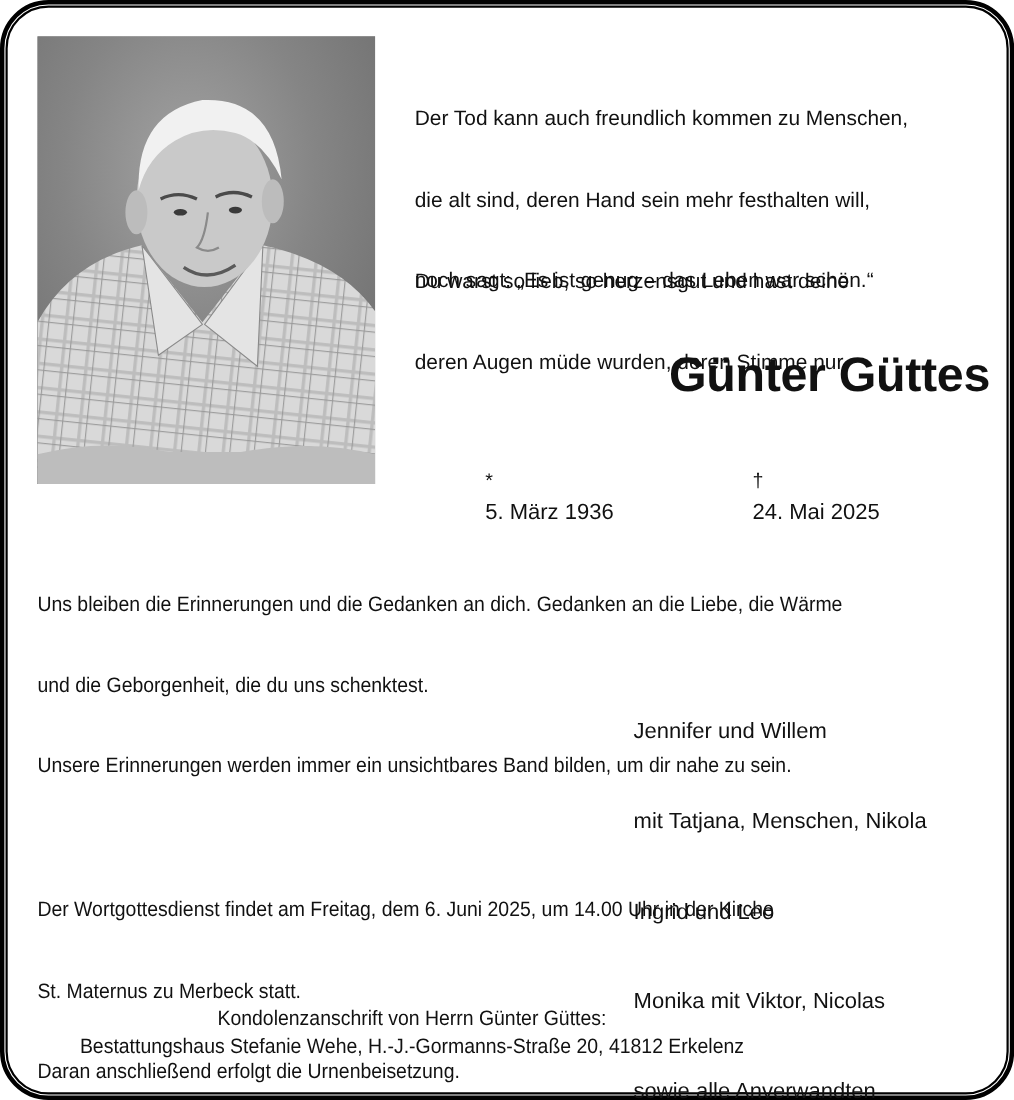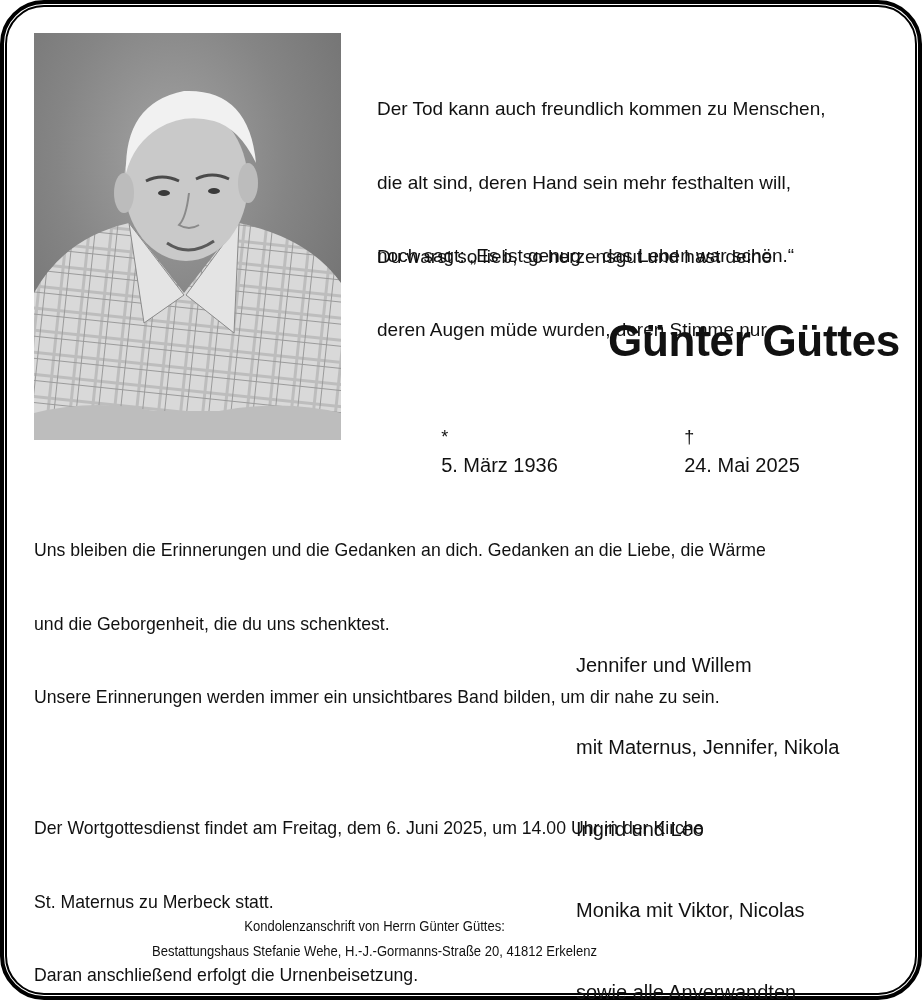--- a/index.html
+++ b/index.html
@@ -17,21 +17,21 @@
   .verse2 { left:377px; top:196px; }
   .name-wrap { position:absolute; left:360px; width:540px; top:314px; text-align:right;
           font-size:44px; font-weight:bold; letter-spacing:-0.3px; line-height:54px; }
   .dates { position:absolute; top:398px; font-size:20px; line-height:26px; white-space:pre; }
   .born { left:430px; }
   .died { left:673px; }
   .sym { font-size:18px; vertical-align:3px; margin-right:2px; }
   .para { left:34px; top:489px; transform:scaleX(0.93); transform-origin:left top; }
   .family { left:576px; top:598px; font-size:20px; line-height:27.2px; }
   .service { left:34px; top:767px; transform:scaleX(0.93); transform-origin:left top; }
-  .contact { position:absolute; left:0; width:749px; top:914px; text-align:center; font-size:14px; line-height:25px; }
+  .contact { position:absolute; left:0; width:749px; top:914px; text-align:center; font-size:19px; line-height:25px; }
   .contact .line { display:block; transform:scaleX(0.93); }
 </style>
 </head>
 <body>
 
 <div class="frame-outer"></div>
 <div class="frame-inner"></div>
 
 <div class="photo" title="Black-and-white portrait of an elderly smiling man with white hair wearing a plaid shirt">
   <svg width="307" height="407" viewBox="0 0 307 407">
@@ -101,21 +101,21 @@
 </div>
 
 <div class="text para">
   <div>Uns bleiben die Erinnerungen und die Gedanken an dich. Gedanken an die Liebe, die Wärme</div>
   <div>und die Geborgenheit, die du uns schenktest.</div>
   <div>Unsere Erinnerungen werden immer ein unsichtbares Band bilden, um dir nahe zu sein.</div>
 </div>
 
 <div class="text family">
   <div>Jennifer und Willem</div>
-  <div>mit Maternus, Jennifer, Nikola</div>
+  <div>mit Tatjana, Menschen, Nikola</div>
   <div>Ingrid und Leo</div>
   <div>Monika mit Viktor, Nicolas</div>
   <div>sowie alle Anverwandten</div>
 </div>
 
 <div class="text service">
   <div>Der Wortgottesdienst findet am Freitag, dem 6. Juni 2025, um 14.00 Uhr in der Kirche</div>
   <div>St. Maternus zu Merbeck statt.</div>
   <div>Daran anschließend erfolgt die Urnenbeisetzung.</div>
   

